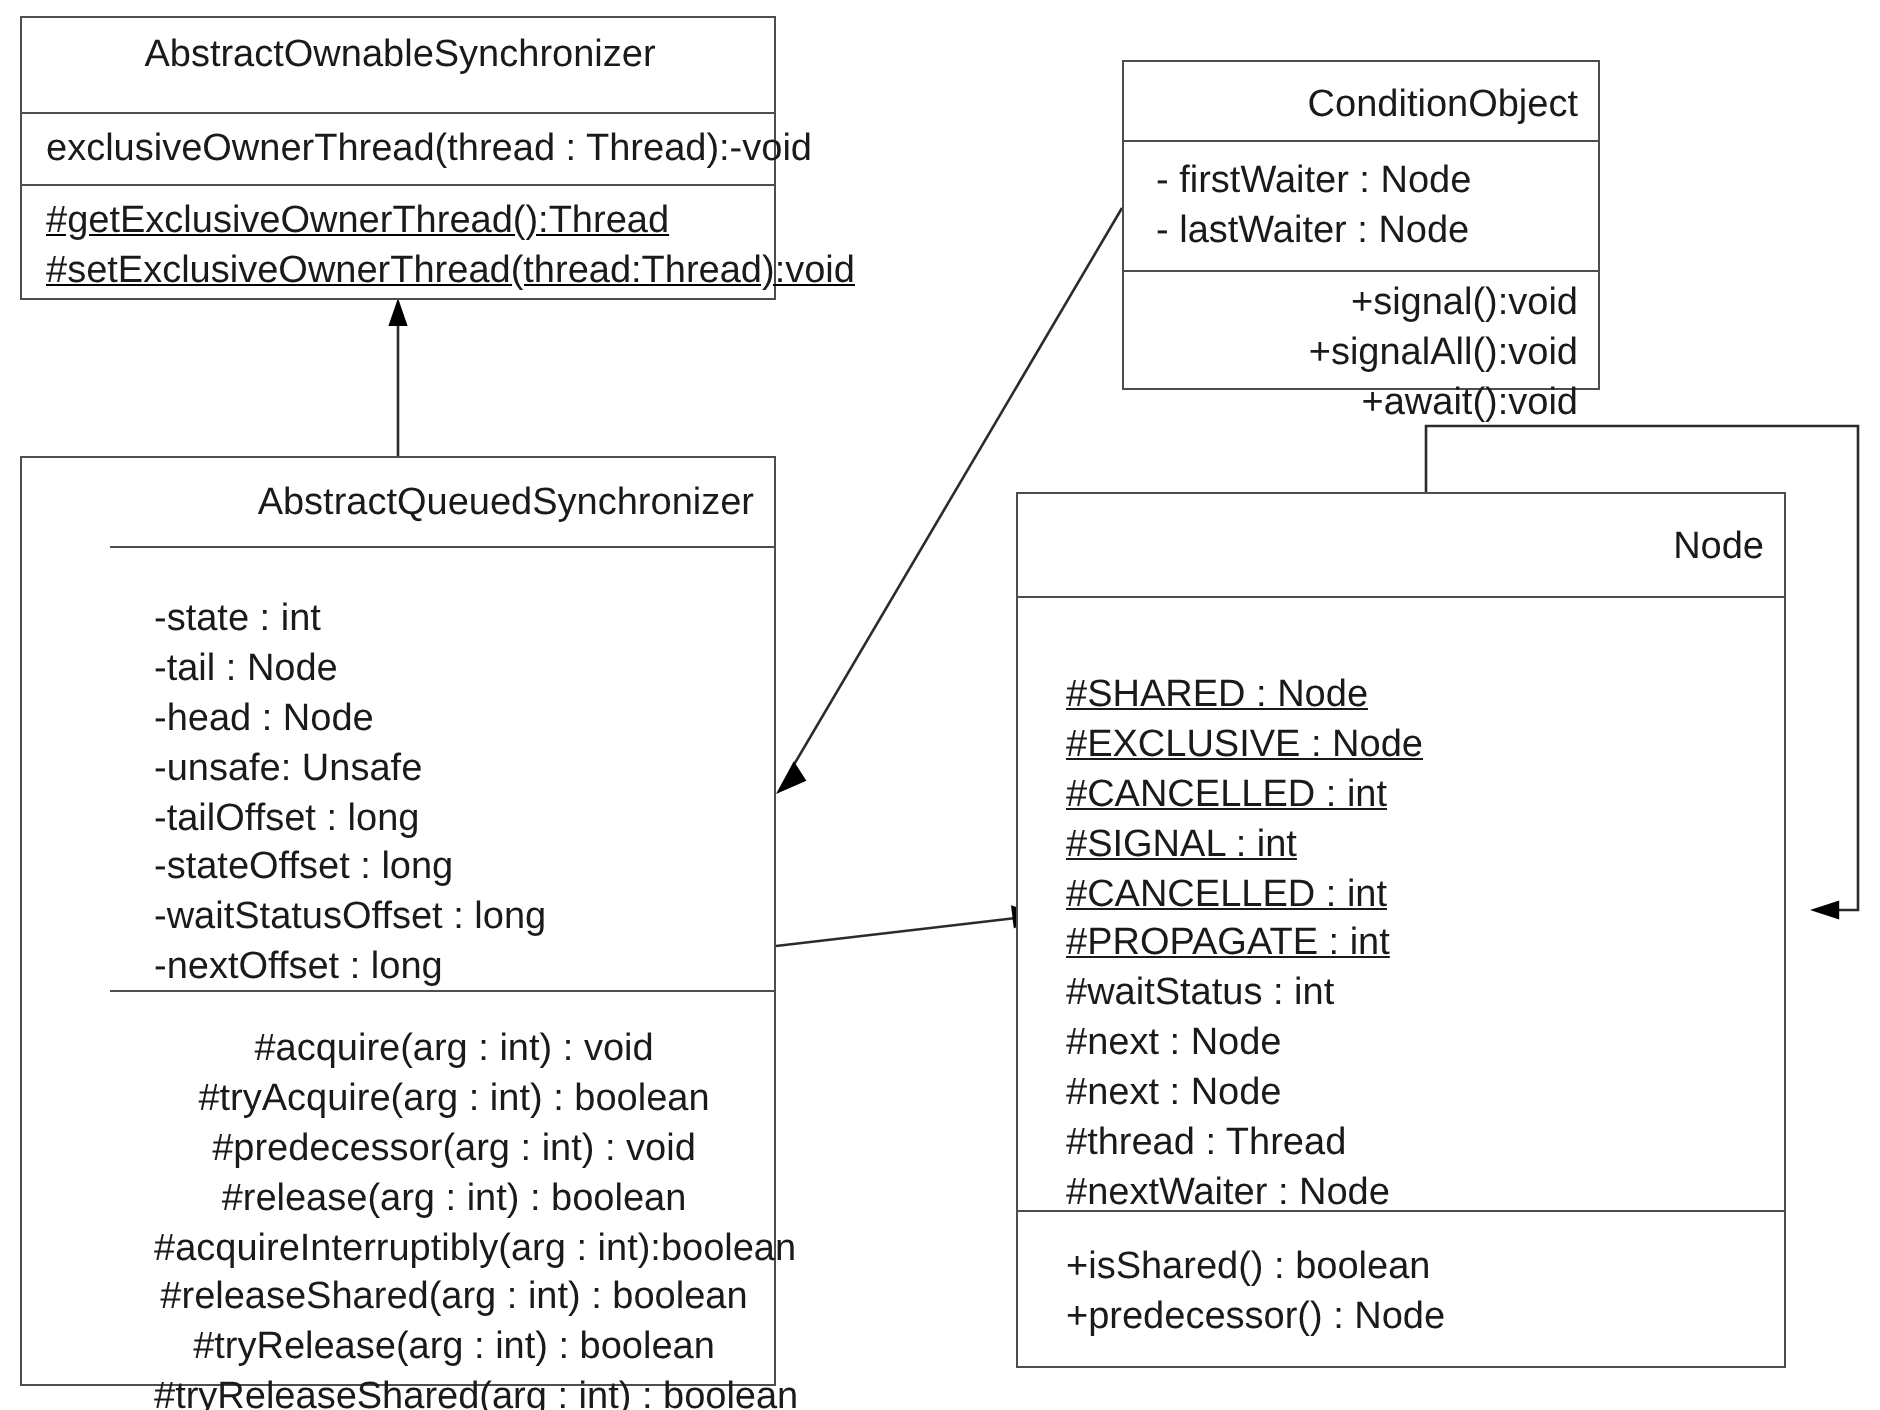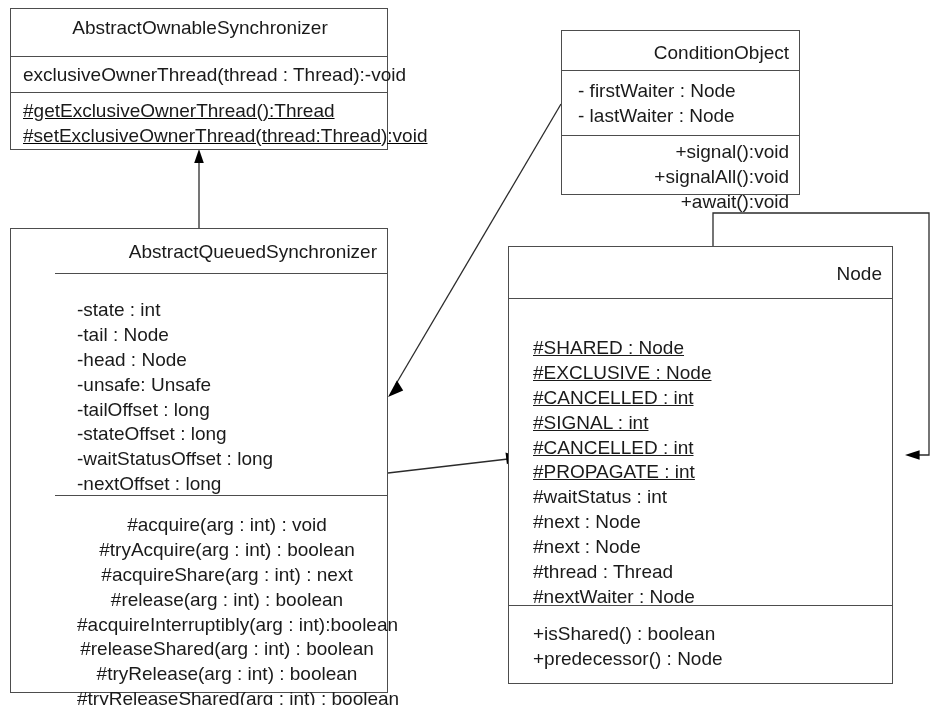--- a/index.html
+++ b/index.html
@@ -136,21 +136,21 @@
         <li>-tailOffset : long</li>
         <li>-stateOffset : long</li>
         <li>-waitStatusOffset : long</li>
         <li>-nextOffset : long</li>
       </ul>
     </div>
     <div class="compartment divided" style="height:197px; padding-top:17px; padding-left:22px;text-align:center;">
       <ul class="member-list">
         <li>#acquire(arg : int) : void</li>
         <li>#tryAcquire(arg : int) : boolean</li>
-        <li>#acquireShare(arg : int) : next</li>
+        <li>#predecessor(arg : int) : void</li>
         <li>#release(arg : int) : boolean</li>
         <li>#acquireInterruptibly(arg : int):boolean</li>
         <li>#releaseShared(arg : int) : boolean</li>
         <li>#tryRelease(arg : int) : boolean</li>
         <li>#tryReleaseShared(arg : int) : boolean</li>
       </ul>
     </div>
   </div>
 
   <div class="uml-class" style="left:561px; top:30px; width:239px; height:165px;">

